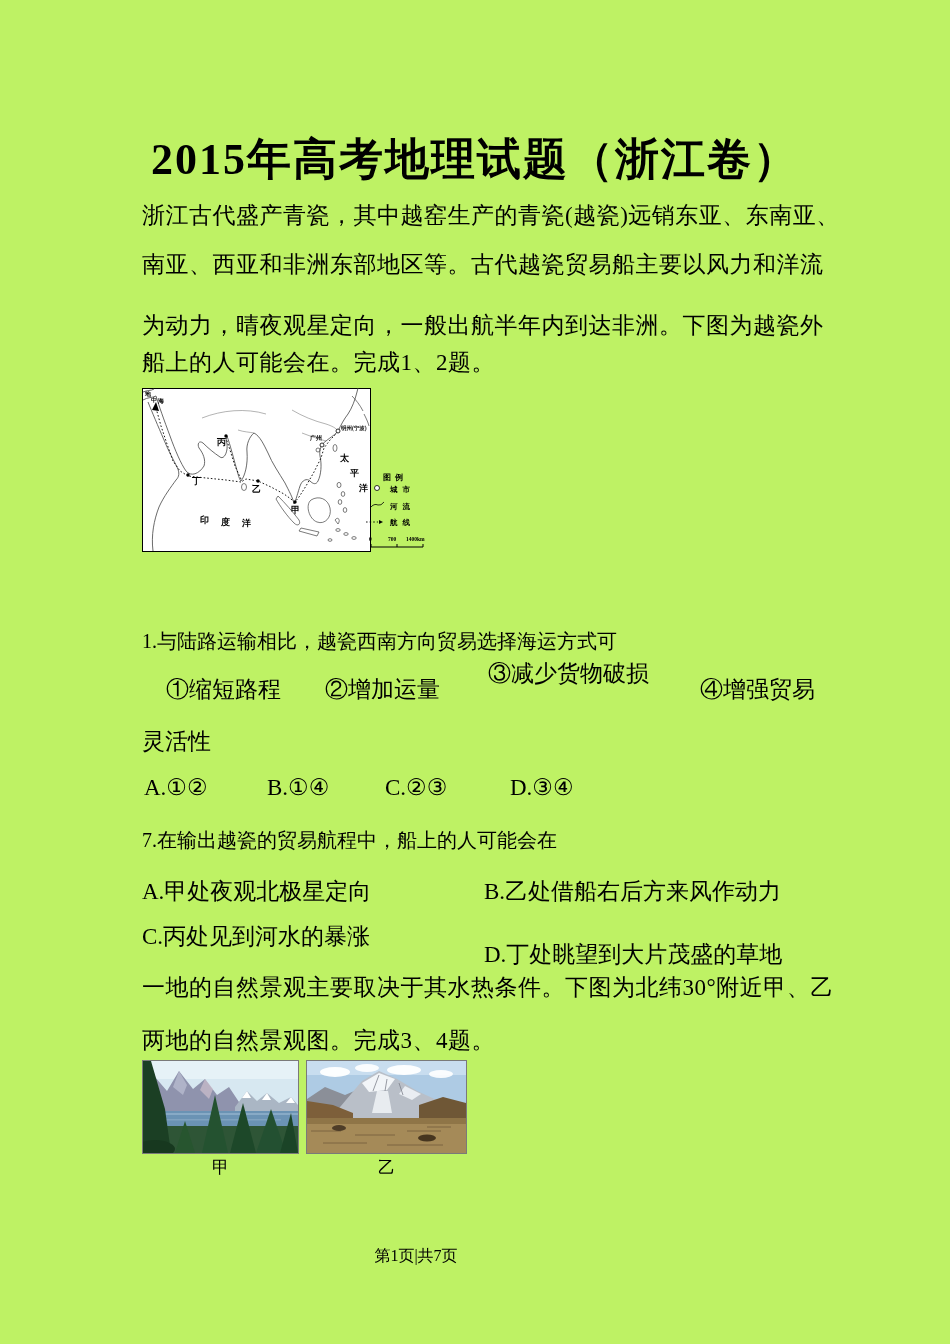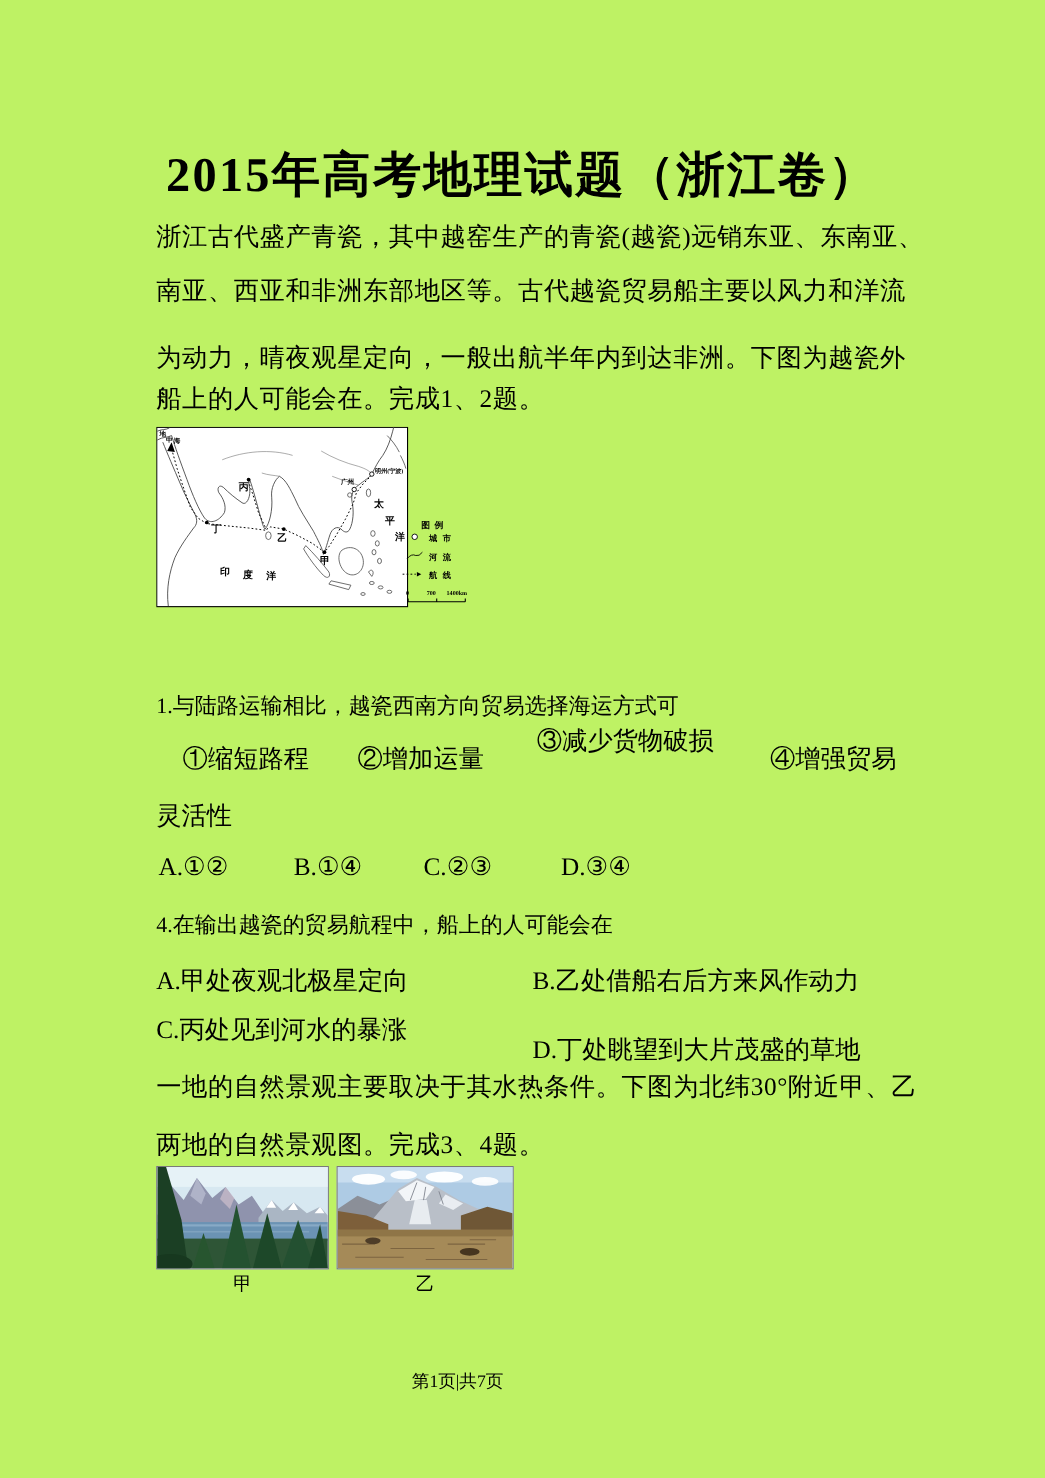--- a/index.html
+++ b/index.html
@@ -150,21 +150,21 @@
     <div class="opt" style="left:488px;top:658px;">③减少货物破损</div>
     <div class="opt" style="left:700px;top:674px;">④增强贸易</div>
     <div class="opt" style="left:142px;top:726px;">灵活性</div>
     <div class="opt" style="left:144px;top:774px;">A.①②</div>
     <div class="opt" style="left:267px;top:774px;">B.①④</div>
     <div class="opt" style="left:385px;top:774px;">C.②③</div>
     <div class="opt" style="left:510px;top:774px;">D.③④</div>
   </div>
 
   <div>
-    <div class="abs q-stem" style="top:827px;">4.在输出越瓷的贸易航程中，船上的人可能会在</div>
+    <div class="abs q-stem" style="top:827px;">7.在输出越瓷的贸易航程中，船上的人可能会在</div>
     <div class="opt" style="left:142px;top:876px;">A.甲处夜观北极星定向</div>
     <div class="opt" style="left:484px;top:876px;">B.乙处借船右后方来风作动力</div>
     <div class="opt" style="left:142px;top:921px;">C.丙处见到河水的暴涨</div>
     <div class="opt" style="left:484px;top:921px;margin-top:18px;">D.丁处眺望到大片茂盛的草地</div>
   </div>
 
   <div>
     <div class="abs bodyline" style="left:142px;top:976px;">一地的自然景观主要取决于其水热条件。下图为北纬30°附近甲、乙</div>
     <div class="abs bodyline" style="left:142px;top:1029px;">两地的自然景观图。完成3、4题。</div>
   </div>

